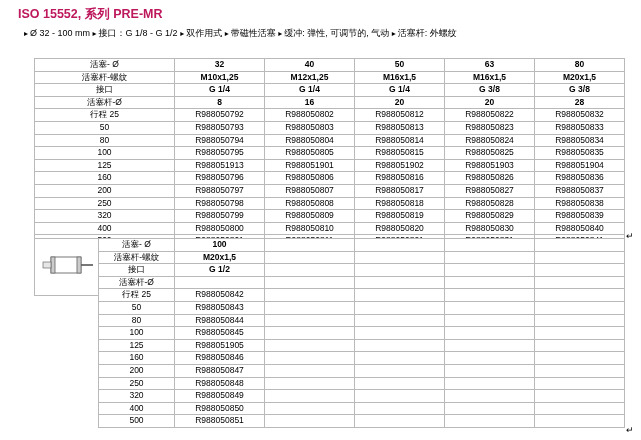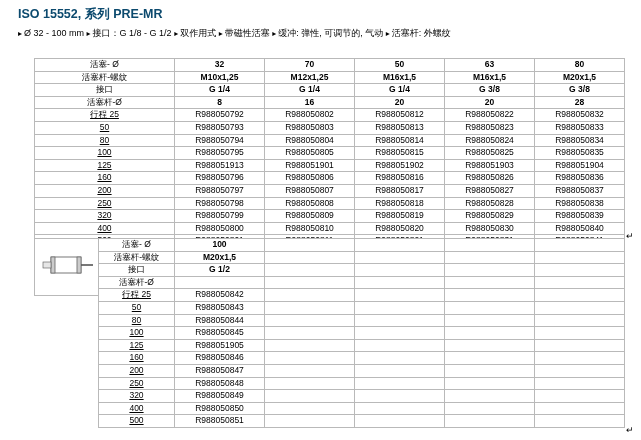--- a/index.html
+++ b/index.html
@@ -17,28 +17,28 @@
   .page {
     position: relative;
     width: 641px;
     height: 440px;
     box-sizing: border-box;
     padding: 0;
   }
   .title {
     font-size: 12.5px;
     font-weight: bold;
-    color: #0c4a6e;
+    color: #be185d;
     padding: 6px 0 0 18px;
     letter-spacing: 0px;
   }
   .subtitle {
     font-size: 9px;
     color: #000;
-    padding: 4px 0 0 18px;
+    padding: 4px 0 0 24px;
     white-space: nowrap;
   }
   .subtitle .marker {
     font-size: 8px;
     color: #000;
     margin-right: 2px;
   }
   
   table.spec {
     border-collapse: collapse;
@@ -63,21 +63,20 @@
   }
   td.lbl {
     background: #d4d4d4;
     text-align: right;
     padding-right: 5px;
   }
   td.stroke-lbl {
     background: #ebebeb;
     text-align: right;
     padding-right: 5px;
-    text-decoration: underline;
   }
   td.blank {
     background: #ffffff;
     border: 1px solid #b9b9b9;
   }
   td.code {
     background: #ffffff;
   }
   .tbl1-wrap {
     position: absolute;
@@ -139,21 +138,21 @@
         <col style="width:90px">
         <col style="width:90px">
         <col style="width:90px">
         <col style="width:90px">
         <col style="width:90px">
       </colgroup>
       <tbody id="tbl1-body">
           <tr>
             <td class="lbl">活塞- Ø</td>
             <td class="hdr">32</td>
-            <td class="hdr">70</td>
+            <td class="hdr">40</td>
             <td class="hdr">50</td>
             <td class="hdr">63</td>
             <td class="hdr">80</td>
           </tr>
           <tr>
             <td class="lbl">活塞杆-螺纹</td>
             <td class="hdr">M10x1,25</td>
             <td class="hdr">M12x1,25</td>
             <td class="hdr">M16x1,5</td>
             <td class="hdr">M16x1,5</td>

